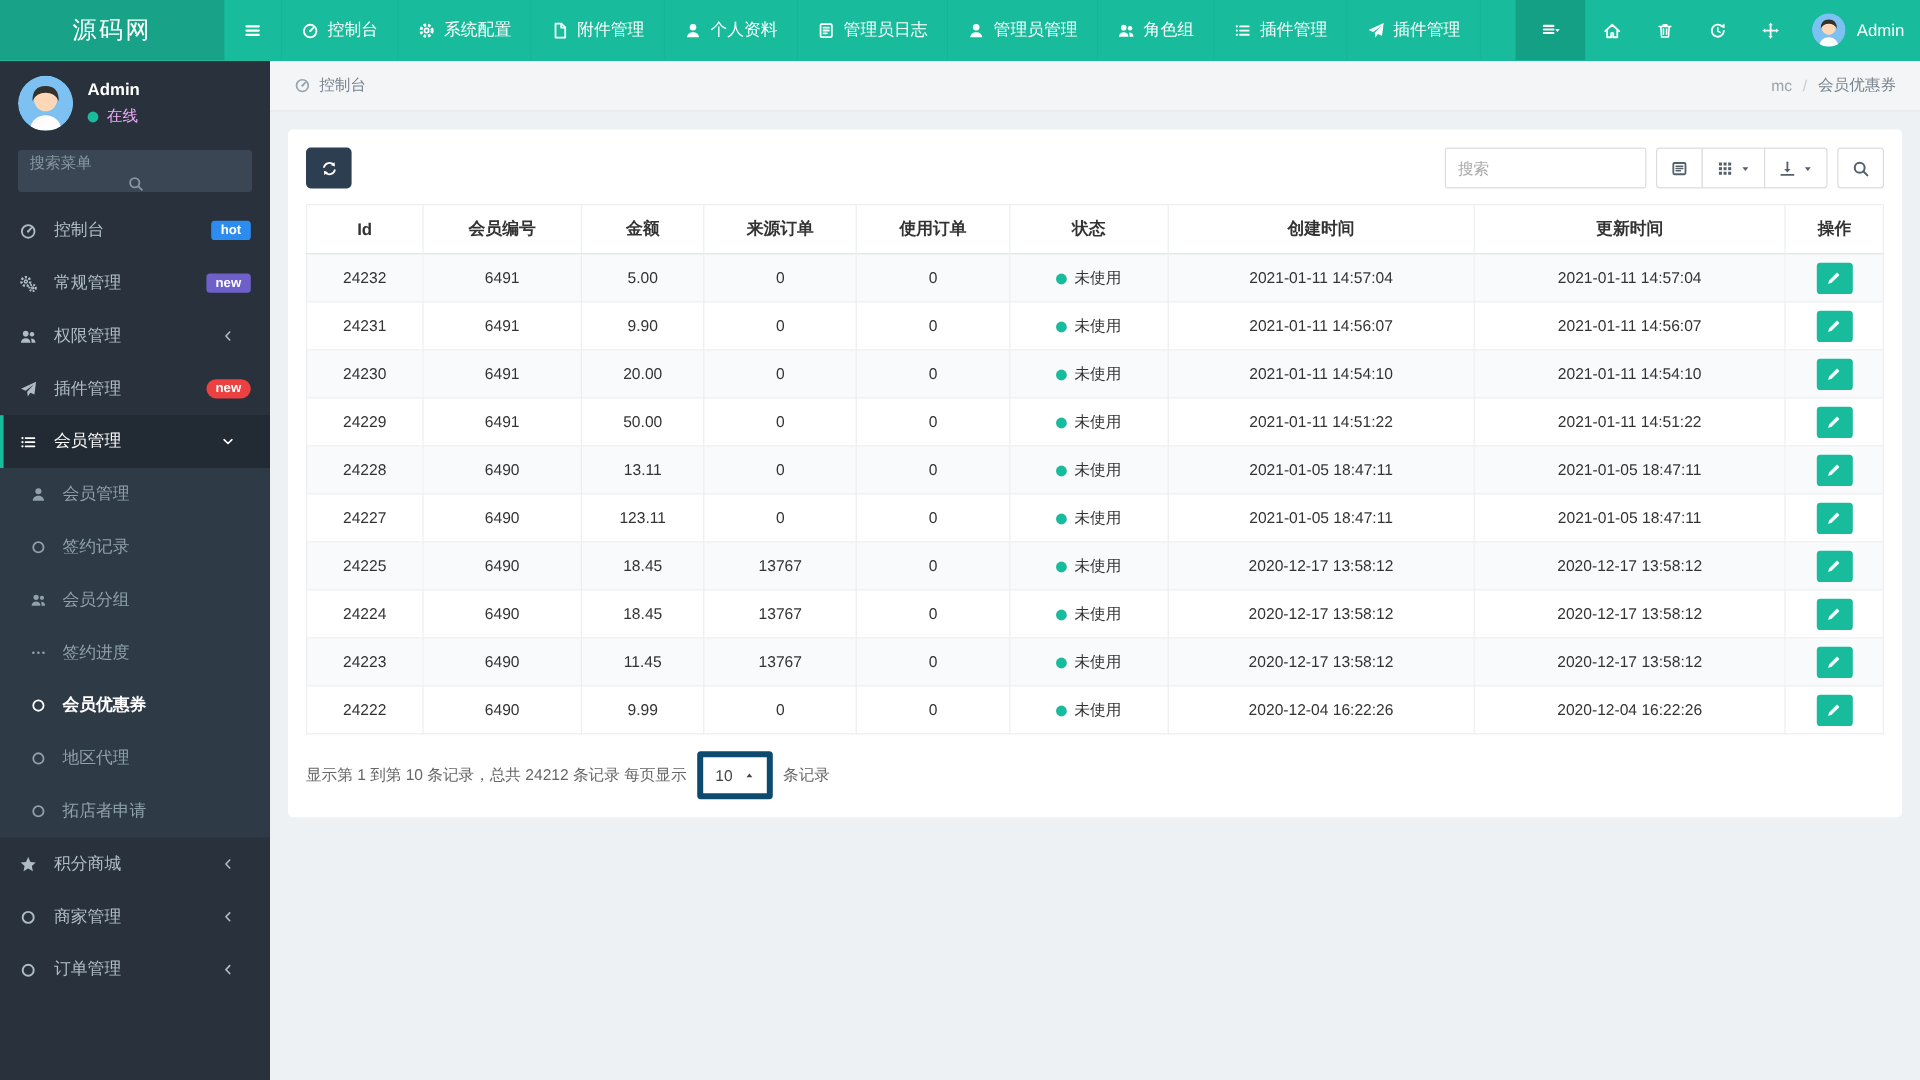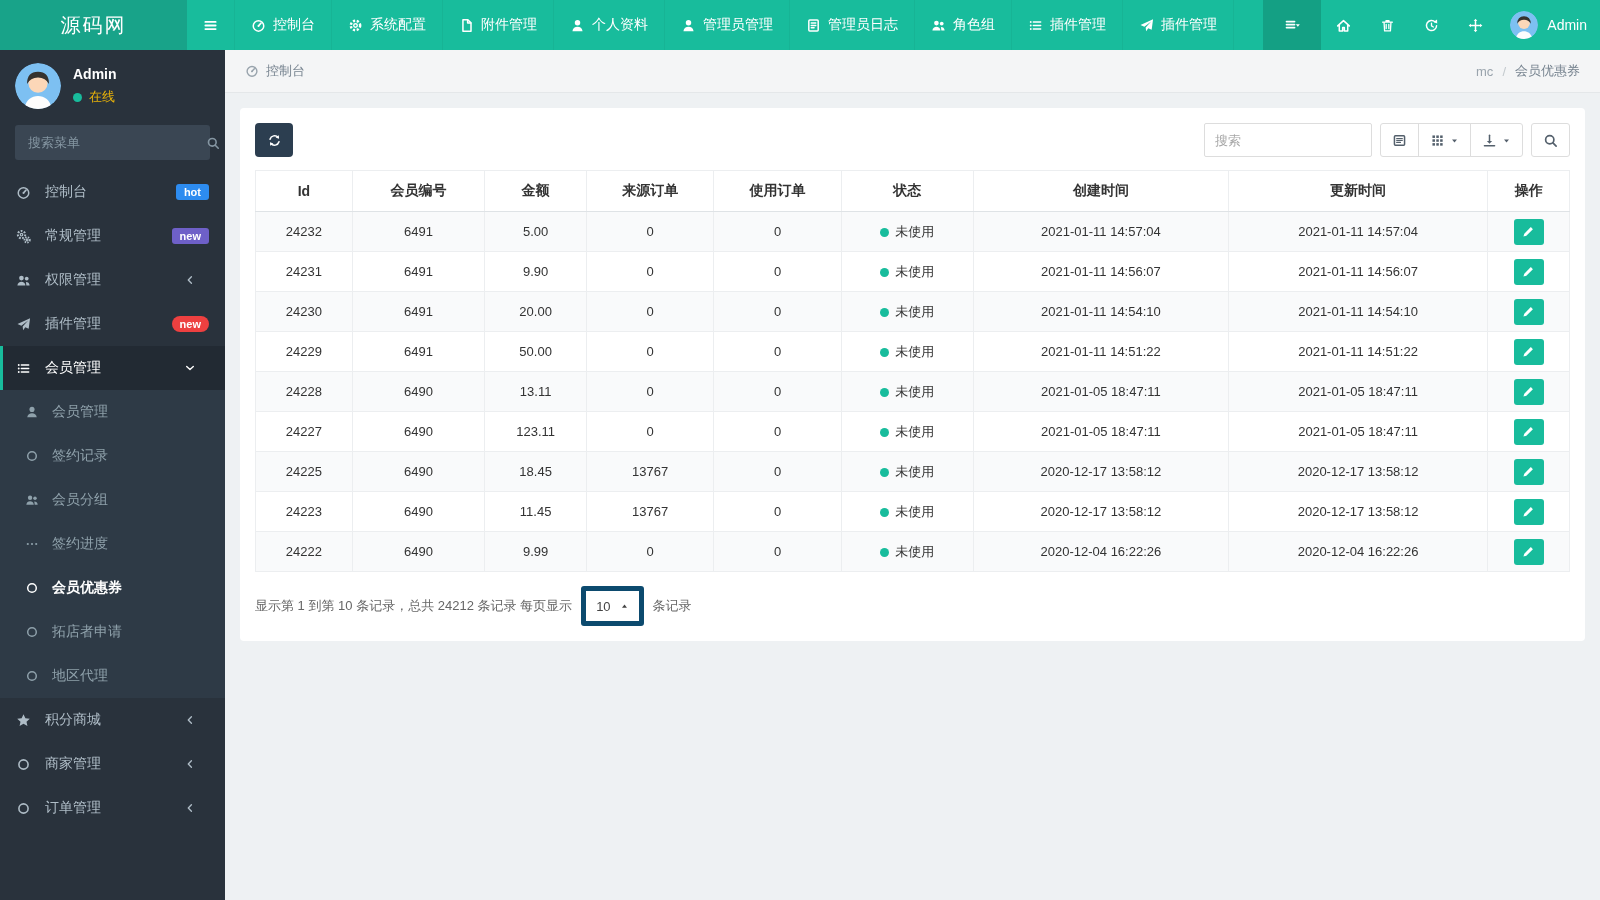--- a/index.html
+++ b/index.html
@@ -19,24 +19,24 @@
     color:#fff;cursor:pointer;}
   .nav-icon-btn.dark{background:#14a084;width:58px;gap:3px;}
   .nav-user{display:flex;align-items:center;gap:9px;color:#fff;padding:0 13px;font-size:14px;cursor:pointer;}
   .avatar-sm{width:28px;height:28px;border-radius:50%;overflow:hidden;flex:none;}
   .avatar-lg{width:46px;height:46px;border-radius:50%;overflow:hidden;flex:none;}
 
   
   .sidebar{position:fixed;top:50px;left:0;bottom:0;width:225px;background:#29323c;z-index:10;}
   .user-panel{display:flex;gap:12px;padding:13px 15px 10px;align-items:center;}
   .u-name{color:#fff;font-weight:bold;font-size:14px;margin-bottom:6px;}
-  .u-status{font-size:13px;color:#eab308;display:flex;align-items:center;gap:7px;}
+  .u-status{font-size:13px;color:#f0abfc;display:flex;align-items:center;gap:7px;}
   .dot{width:9px;height:9px;border-radius:50%;background:#18bc9c;flex:none;}
   .side-search{margin:6px 15px 10px;background:#3a4653;border-radius:3px;display:flex;
-    align-items:center;height:35px;padding:0 11px;}
+    align-items:center;height:35px;padding:0 11px;flex-direction:column;}
   .side-search input{flex:1;background:none;border:none;outline:none;color:#cfd8dc;font-size:13px;}
   .side-search input::placeholder{color:#8596a2;}
   .side-search .icn{color:#8596a2;font-size:14px;}
   .menu{list-style:none;margin:0;padding:0;font-size:14px;}
   .menu-item{display:flex;align-items:center;height:44px;padding:0 16px 0 13px;cursor:pointer;
     color:#b0bec8;border-left:3px solid transparent;}
   .menu-item .icn{width:25px;justify-content:flex-start;color:#aebcc6;}
   .m-lbl{flex:1;margin-left:4px;}
   .menu-item.active{background:#222a33;border-left-color:#18bc9c;color:#fff;}
   .menu-item.active .icn{color:#fff;}
@@ -149,34 +149,34 @@
           <svg viewBox="0 0 16 16" width="1em" height="1em" fill="none" stroke="currentColor" stroke-width="1.6" stroke-linecap="round" stroke-linejoin="round">
             <circle cx="8" cy="5" r="2.9" fill="currentColor" stroke="none"></circle>
             <path d="M2.6 14c.3-3.1 2.7-4.6 5.4-4.6s5.1 1.5 5.4 4.6z" fill="currentColor" stroke="none"></path>
           </svg>
         </span>
         <span class="nav-lbl">个人资料</span>
       </a>
       <a class="nav-item">
         <span class="icn">
           <svg viewBox="0 0 16 16" width="1em" height="1em" fill="none" stroke="currentColor" stroke-width="1.6" stroke-linecap="round" stroke-linejoin="round">
+            <rect x="3" y="2.2" width="10" height="11.6" rx="1"></rect>
+            <path d="M5.6 5.4h4.8M5.6 7.9h4.8M5.6 10.4h3"></path>
+          </svg>
+        </span>
+        <span class="nav-lbl">管理员日志</span>
+      </a>
+      <a class="nav-item">
+        <span class="icn">
+          <svg viewBox="0 0 16 16" width="1em" height="1em" fill="none" stroke="currentColor" stroke-width="1.6" stroke-linecap="round" stroke-linejoin="round">
             <circle cx="8" cy="5" r="2.9" fill="currentColor" stroke="none"></circle>
             <path d="M2.6 14c.3-3.1 2.7-4.6 5.4-4.6s5.1 1.5 5.4 4.6z" fill="currentColor" stroke="none"></path>
           </svg>
         </span>
         <span class="nav-lbl">管理员管理</span>
-      </a>
-      <a class="nav-item">
-        <span class="icn">
-          <svg viewBox="0 0 16 16" width="1em" height="1em" fill="none" stroke="currentColor" stroke-width="1.6" stroke-linecap="round" stroke-linejoin="round">
-            <rect x="3" y="2.2" width="10" height="11.6" rx="1"></rect>
-            <path d="M5.6 5.4h4.8M5.6 7.9h4.8M5.6 10.4h3"></path>
-          </svg>
-        </span>
-        <span class="nav-lbl">管理员日志</span>
       </a>
       <a class="nav-item">
         <span class="icn">
           <svg viewBox="0 0 16 16" width="1em" height="1em" fill="none" stroke="currentColor" stroke-width="1.6" stroke-linecap="round" stroke-linejoin="round">
             <circle cx="5.8" cy="5.4" r="2.5" fill="currentColor" stroke="none"></circle>
             <circle cx="11.4" cy="5.9" r="2" fill="currentColor" stroke="none"></circle>
             <path d="M1.5 13.4c.3-2.7 2.1-4 4.3-4s4 1.3 4.3 4z" fill="currentColor" stroke="none"></path>
             <path d="M10.6 9.7c2.2 0 3.7 1.2 3.9 3.7h-3.4z" fill="currentColor" stroke="none"></path>
           </svg>
         </span>
@@ -396,29 +396,29 @@
             </svg>
           </span>
           <span class="m-lbl">会员优惠券</span>
         </li>
         <li class="menu-item">
           <span class="icn">
             <svg viewBox="0 0 16 16" width="1em" height="1em" fill="none" stroke="currentColor" stroke-width="1.6" stroke-linecap="round" stroke-linejoin="round">
               <circle cx="8" cy="8" r="4.9" stroke-width="1.7"></circle>
             </svg>
           </span>
-          <span class="m-lbl">拓店者申请</span>
+          <span class="m-lbl">地区代理</span>
         </li>
         <li class="menu-item">
           <span class="icn">
             <svg viewBox="0 0 16 16" width="1em" height="1em" fill="none" stroke="currentColor" stroke-width="1.6" stroke-linecap="round" stroke-linejoin="round">
               <circle cx="8" cy="8" r="4.9" stroke-width="1.7"></circle>
             </svg>
           </span>
-          <span class="m-lbl">地区代理</span>
+          <span class="m-lbl">拓店者申请</span>
         </li>
       </ul>
       <li class="menu-item">
         <span class="icn">
           <svg viewBox="0 0 16 16" width="1em" height="1em" fill="none" stroke="currentColor" stroke-width="1.6" stroke-linecap="round" stroke-linejoin="round">
             <polygon points="8,1.3 10,5.6 14.7,6.1 11.2,9.3 12.2,13.9 8,11.5 3.8,13.9 4.8,9.3 1.3,6.1 6,5.6" fill="currentColor" stroke="none"></polygon>
           </svg>
         </span>
         <span class="m-lbl">积分商城</span>
         <span class="icn chev">
@@ -680,20 +680,37 @@
             <td>2020-12-17 13:58:12</td>
             <td><button class="btn-edit">
                 <span class="icn">
                   <svg viewBox="0 0 16 16" width="1em" height="1em" fill="none" stroke="currentColor" stroke-width="1.6" stroke-linecap="round" stroke-linejoin="round">
                     <path d="M2.6 13.4l.9-3.1 7-7 2.2 2.2-7 7-3.1.9z" fill="currentColor" stroke="none"></path>
                   </svg>
                 </span>
               </button></td>
           </tr>
           <tr>
+            <td>24224</td>
+            <td>6490</td>
+            <td>18.45</td>
+            <td>13767</td>
+            <td>0</td>
+            <td class="status"><span class="dot2"></span><span>未使用</span></td>
+            <td>2020-12-17 13:58:12</td>
+            <td>2020-12-17 13:58:12</td>
+            <td><button class="btn-edit">
+                <span class="icn">
+                  <svg viewBox="0 0 16 16" width="1em" height="1em" fill="none" stroke="currentColor" stroke-width="1.6" stroke-linecap="round" stroke-linejoin="round">
+                    <path d="M2.6 13.4l.9-3.1 7-7 2.2 2.2-7 7-3.1.9z" fill="currentColor" stroke="none"></path>
+                  </svg>
+                </span>
+              </button></td>
+          </tr>
+          <tr>
             <td>24223</td>
             <td>6490</td>
             <td>11.45</td>
             <td>13767</td>
             <td>0</td>
             <td class="status"><span class="dot2"></span><span>未使用</span></td>
             <td>2020-12-17 13:58:12</td>
             <td>2020-12-17 13:58:12</td>
             <td><button class="btn-edit">
                 <span class="icn">

